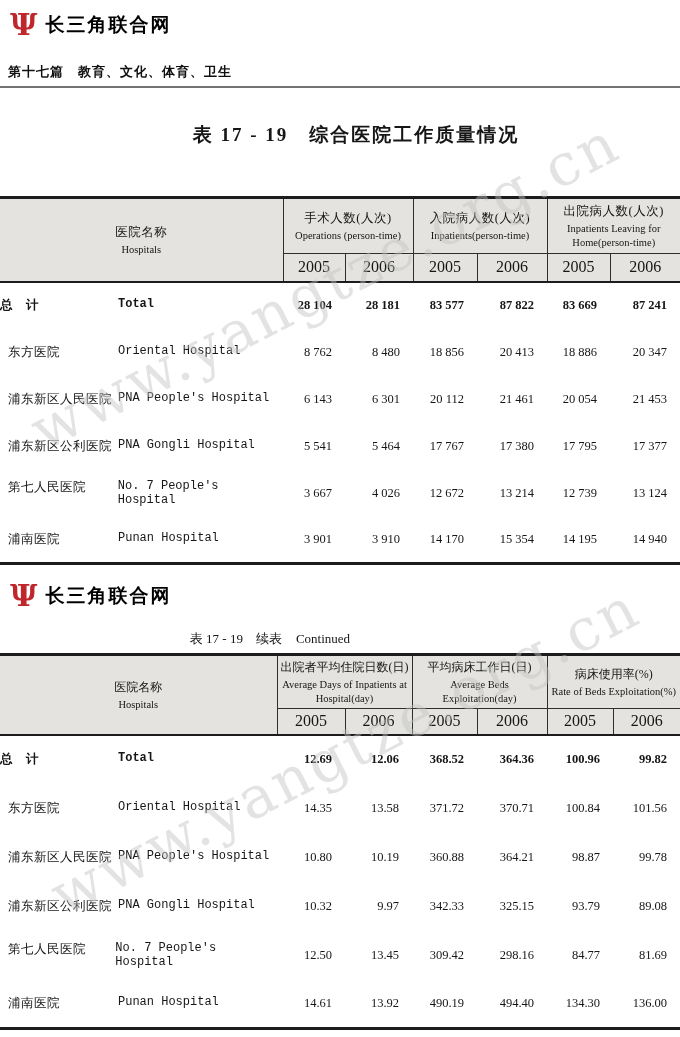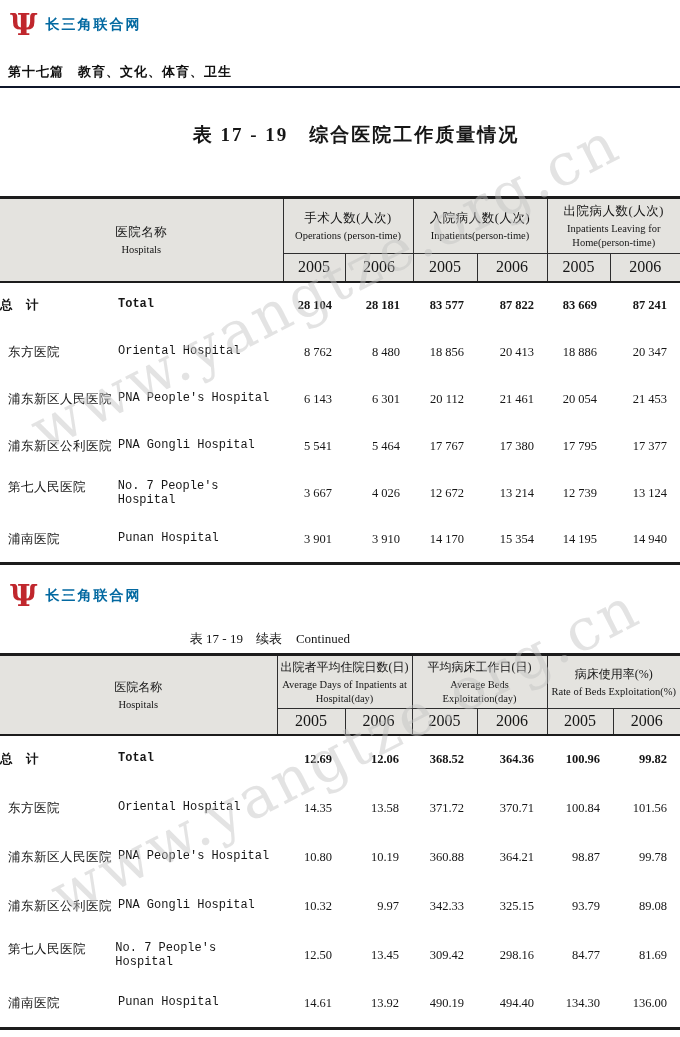--- a/index.html
+++ b/index.html
@@ -7,24 +7,24 @@
     --thin:#2e2e2e; --watermark:#c2c2c2; --ink:#161616;
   }
   html,body{margin:0;padding:0;background:#fff;}
   .page{position:relative;width:680px;height:1037px;background:#fff;overflow:hidden;color:var(--ink);}
 
   
   .brand{position:absolute;left:10px;top:10px;display:flex;align-items:center;gap:8px;
          font-family:"Liberation Sans",sans-serif;}
   .brand2{top:581px;}
   .logo{color:var(--logo-red);font-family:"DejaVu Serif",serif;font-size:30px;font-weight:bold;line-height:1;}
-  .brand-name{font-size:14px;font-weight:bold;letter-spacing:2px;color:#0369a1;}
+  .brand-name{font-size:19px;font-weight:bold;letter-spacing:2px;color:#000000;}
 
   .section-heading{position:absolute;top:63px;left:0;width:672px;padding:0 0 5px 8px;
-    border-bottom:2px solid #0f172a;font-family:"Liberation Sans",sans-serif;
+    border-bottom:2px solid #737373;font-family:"Liberation Sans",sans-serif;
     font-size:13px;font-weight:bold;letter-spacing:1px;color:#111;}
 
   .title-zh{position:absolute;top:106px;left:0;width:680px;margin:16px;text-align:center;
     font-family:"Liberation Serif",serif;font-size:19px;font-weight:bold;letter-spacing:2px;}
   .title-en{position:absolute;top:135px;left:0;width:680px;text-align:center;
     font-family:"Liberation Sans",sans-serif;font-size:15px;font-weight:bold;letter-spacing:1.5px;color:#2a2a2a;}
 
   .continued{position:absolute;top:630px;left:0;width:540px;text-align:center;
     font-family:"Liberation Serif",serif;font-size:13px;}
   .cen{margin-left:14px;}

